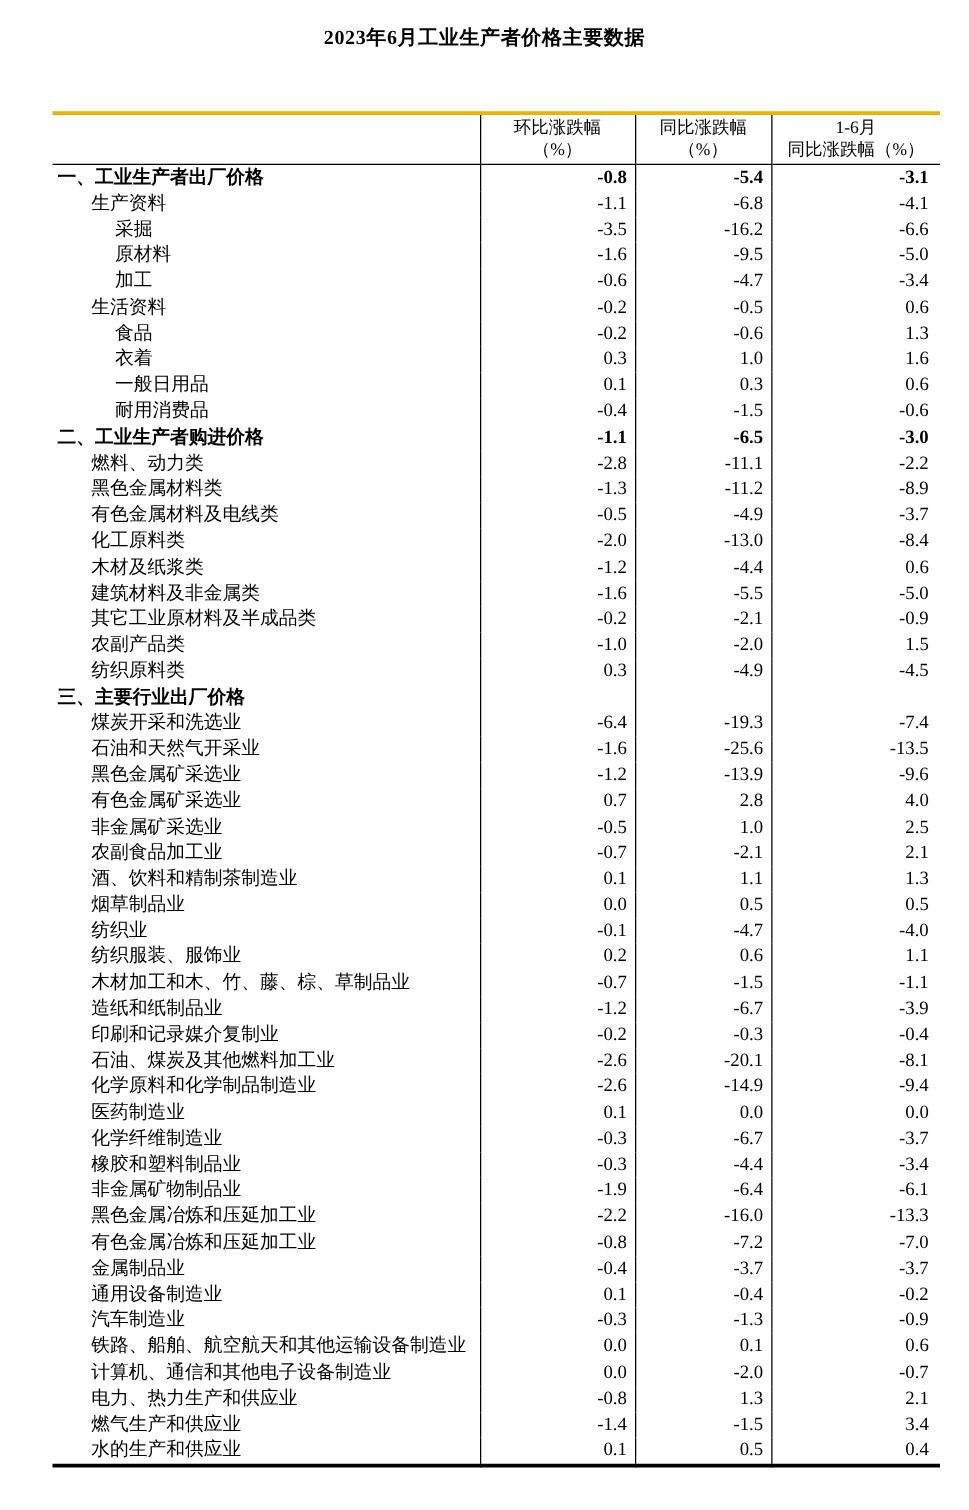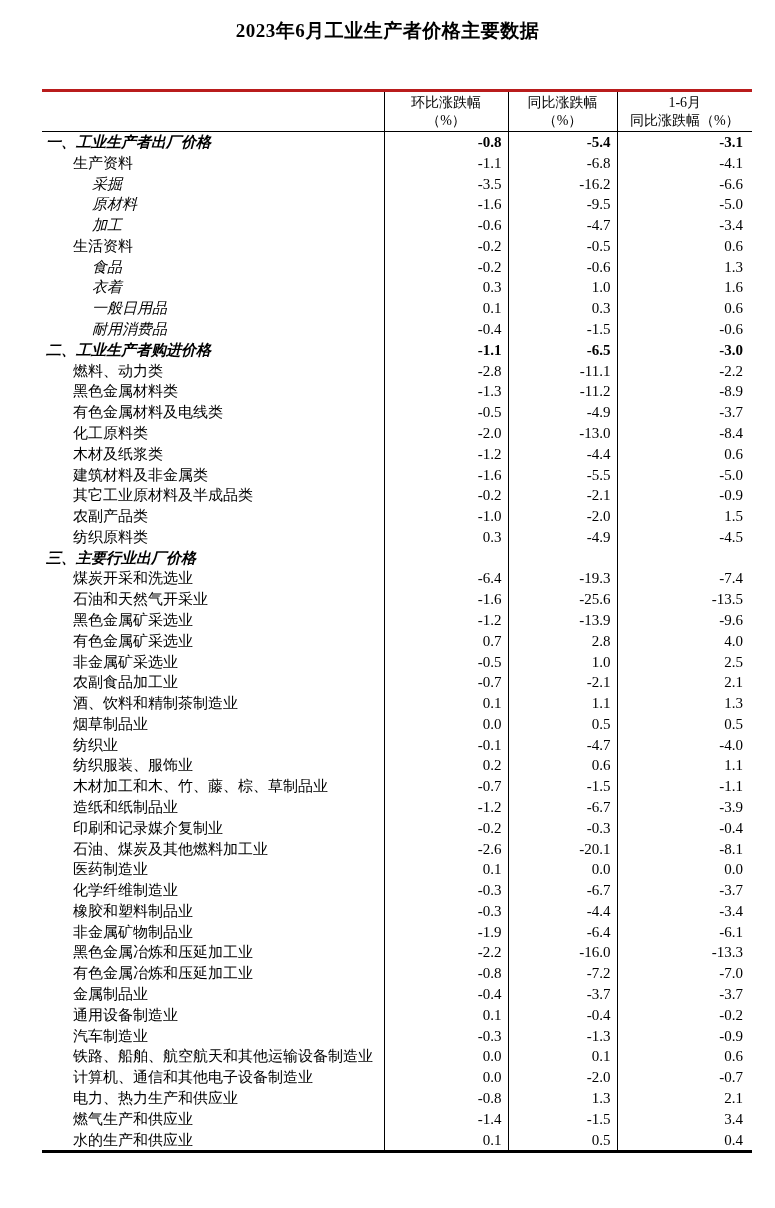--- a/index.html
+++ b/index.html
@@ -7,31 +7,31 @@
     width: 775px;
     height: 1208px;
     background: #ffffff;
     color: #000000;
     font-family: "Liberation Serif", "DejaVu Serif", serif;
     overflow: hidden;
   }
   .title {
     padding-top: 18px;
     text-align: center;
-    font-size: 19px;
+    font-size: 16px;
     font-weight: 700;
     line-height: 26px;
     letter-spacing: 0.5px;
   }
   table.main {
     border-collapse: collapse;
     table-layout: fixed;
     width: 710px;
     margin: 45px 0 0 42px;
-    border-top: 3px solid #b91c1c;
+    border-top: 3px solid #eab308;
     border-bottom: 3px solid #000;
   }
   thead td {
     height: 39px;
     border-bottom: 1px solid #000;
     text-align: center;
     vertical-align: middle;
     font-size: 14px;
     line-height: 18px;
     padding: 0;
@@ -40,23 +40,23 @@
   tbody td {
     height: 20.78px;
     padding: 0;
     font-size: 15px;
     line-height: 20.78px;
     vertical-align: middle;
     white-space: nowrap;
     overflow: hidden;
   }
   td.lab { text-align: left; }
-  .ind0 { padding-left: 4px; font-style: italic; }
+  .ind0 { padding-left: 4px; }
   .ind1 { padding-left: 31px; }
-  .ind2 { padding-left: 50px; font-style: italic; }
+  .ind2 { padding-left: 50px; }
   td.num { text-align: right; padding-right: 6px; }
   td.num.last { padding-right: 9px; text-align: right; }
   tr.bold td { font-weight: 700; }
 </style>
 </head>
 <body>
 
 <div>
   <div class="title">2023年6月工业生产者价格主要数据</div>
 
@@ -289,20 +289,26 @@
           <td class="num vline">-0.3</td>
           <td class="num vline last">-0.4</td>
         </tr>
         <tr>
           <td class="lab ind1">石油、煤炭及其他燃料加工业</td>
           <td class="num vline">-2.6</td>
           <td class="num vline">-20.1</td>
           <td class="num vline last">-8.1</td>
         </tr>
         <tr>
+          <td class="lab ind1">化学原料和化学制品制造业</td>
+          <td class="num vline">-2.6</td>
+          <td class="num vline">-14.9</td>
+          <td class="num vline last">-9.4</td>
+        </tr>
+        <tr>
           <td class="lab ind1">医药制造业</td>
           <td class="num vline">0.1</td>
           <td class="num vline">0.0</td>
           <td class="num vline last">0.0</td>
         </tr>
         <tr>
           <td class="lab ind1">化学纤维制造业</td>
           <td class="num vline">-0.3</td>
           <td class="num vline">-6.7</td>
           <td class="num vline last">-3.7</td>

